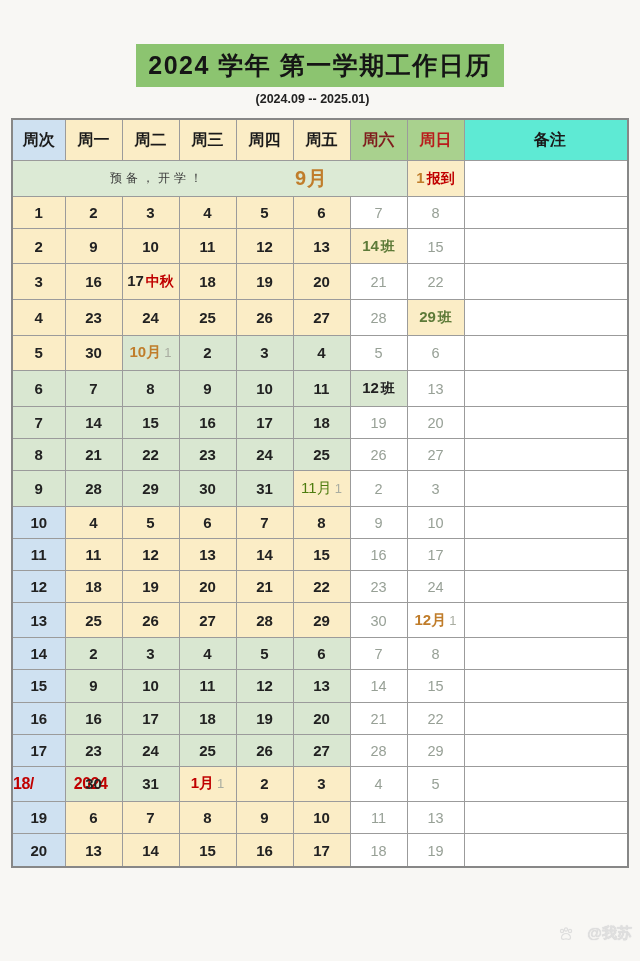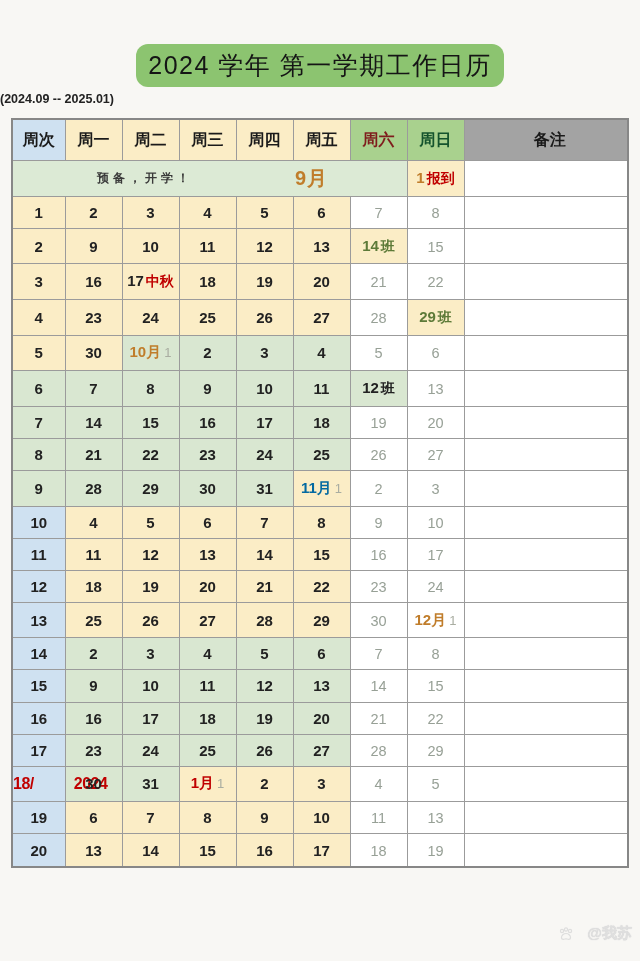--- a/index.html
+++ b/index.html
@@ -1,46 +1,46 @@
 <!DOCTYPE html>
 <html><head>
 <meta charset="utf-8">
 <style>
   html,body{margin:0;padding:0;}
   body{font-family:"Liberation Sans","DejaVu Sans",sans-serif;}
   .page{width:640px;height:961px;background:#f8f7f4;position:relative;overflow:hidden;}
   .title-wrap{text-align:center;padding-top:44px;}
-  .title-bar{display:inline-block;background:#8cc470;color:#151515;font-size:25px;font-weight:400;
-             padding:5px 12px;letter-spacing:1.5px;border-radius:12px;}
-  .subtitle{text-align:left;margin:5px 15px 3px 0;font-size:12.5px;font-weight:600;color:#222;}
+  .title-bar{display:inline-block;background:#8cc470;color:#151515;font-size:25px;font-weight:700;
+             padding:5px 12px;letter-spacing:1.5px;}
+  .subtitle{text-align:center;margin:5px 15px 3px 0;font-size:12.5px;font-weight:600;color:#222;}
   table{margin:12px auto;width:616px;height:750px;border-collapse:collapse;table-layout:fixed;
         border:2px solid #878787;}
   th,td{border:1px solid #9b9b9b;text-align:center;vertical-align:middle;font-size:15px;padding:0;}
   th{font-size:16px;font-weight:700;height:40px;color:#1a1a1a;}
   
   .bg-y{background:#fbedc6;} .bg-g{background:#d9e7d1;} .bg-g2{background:#dcead5;}
-  .bg-w{background:#ffffff;} .bg-b{background:#cfe1f1;} .bg-p{background:#a3a3a3;padding-left:8px;}
+  .bg-w{background:#ffffff;} .bg-b{background:#cfe1f1;} .bg-p{background:#5eead4;padding-left:8px;}
   .bg-hg{background:#a9d18e;}
   
-  .hc-sat{color:#7f1d1d;} .hc-sun{color:#14532d;}
+  .hc-sat{color:#7f1d1d;} .hc-sun{color:#b91c1c;}
   
   .c-k{color:#222;font-weight:700;}
   .c-gy{color:#97a096;font-weight:400;font-size:14.5px;}
   .c-grn{color:#5d7a38;font-weight:700;}
   .c-org{color:#c07d2b;font-weight:700;}
   .c-red{color:#c00000;font-weight:700;}
-  .c-blu{color:#0369a1;font-weight:700;}
+  .c-blu{color:#4d7c0f;font-weight:400;}
   .c-lt{color:#a9ada1;font-weight:400;font-size:13px;margin-left:3px;}
   .sm{font-size:14px;margin-left:2px;}
   .sm2{font-size:9.5px;padding-left:40px;}
   .hw{font-size:16px;letter-spacing:-0.5px;}
   
   .month-cell{position:relative;}
-  .note{position:absolute;left:84px;top:50%;transform:translateY(-50%);
-        font-size:12px;font-weight:700;color:#3a3a3a;letter-spacing:4px;white-space:nowrap;
+  .note{position:absolute;left:97px;top:50%;transform:translateY(-50%);
+        font-size:12px;font-weight:400;color:#3a3a3a;letter-spacing:4px;white-space:nowrap;
         filter:blur(0.3px);}
   .mlabel{position:absolute;left:282px;top:50%;transform:translateY(-50%);
           font-size:20px;letter-spacing:1px;white-space:nowrap;}
   
   .watermark{position:absolute;right:8px;bottom:18px;display:flex;align-items:center;gap:13px;
              color:#dedede;font-size:15px;font-weight:700;
              text-shadow:0 0 1px #c9c9c9;opacity:.95;}
   .watermark svg{opacity:.8;}
 </style>
 </head>

